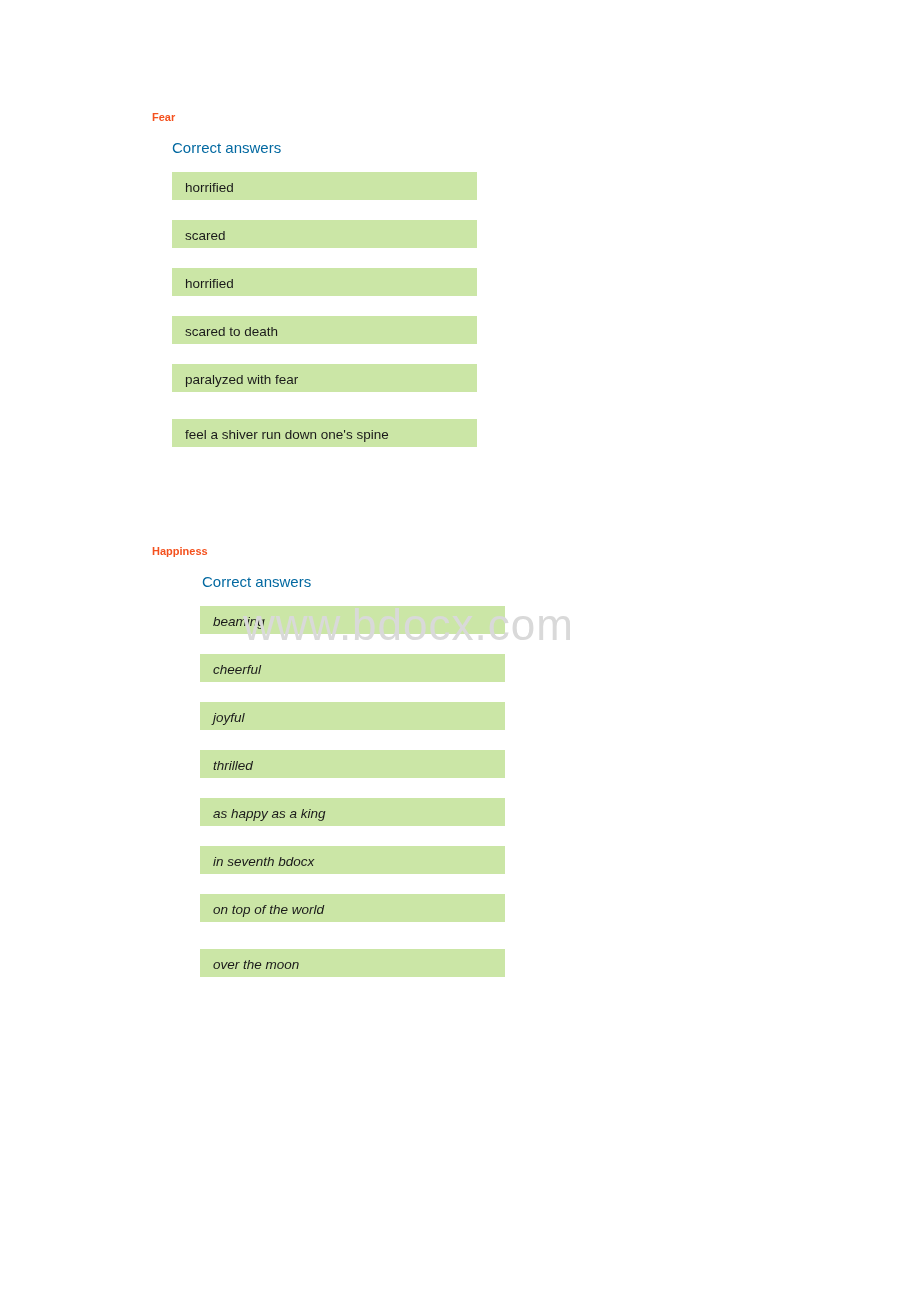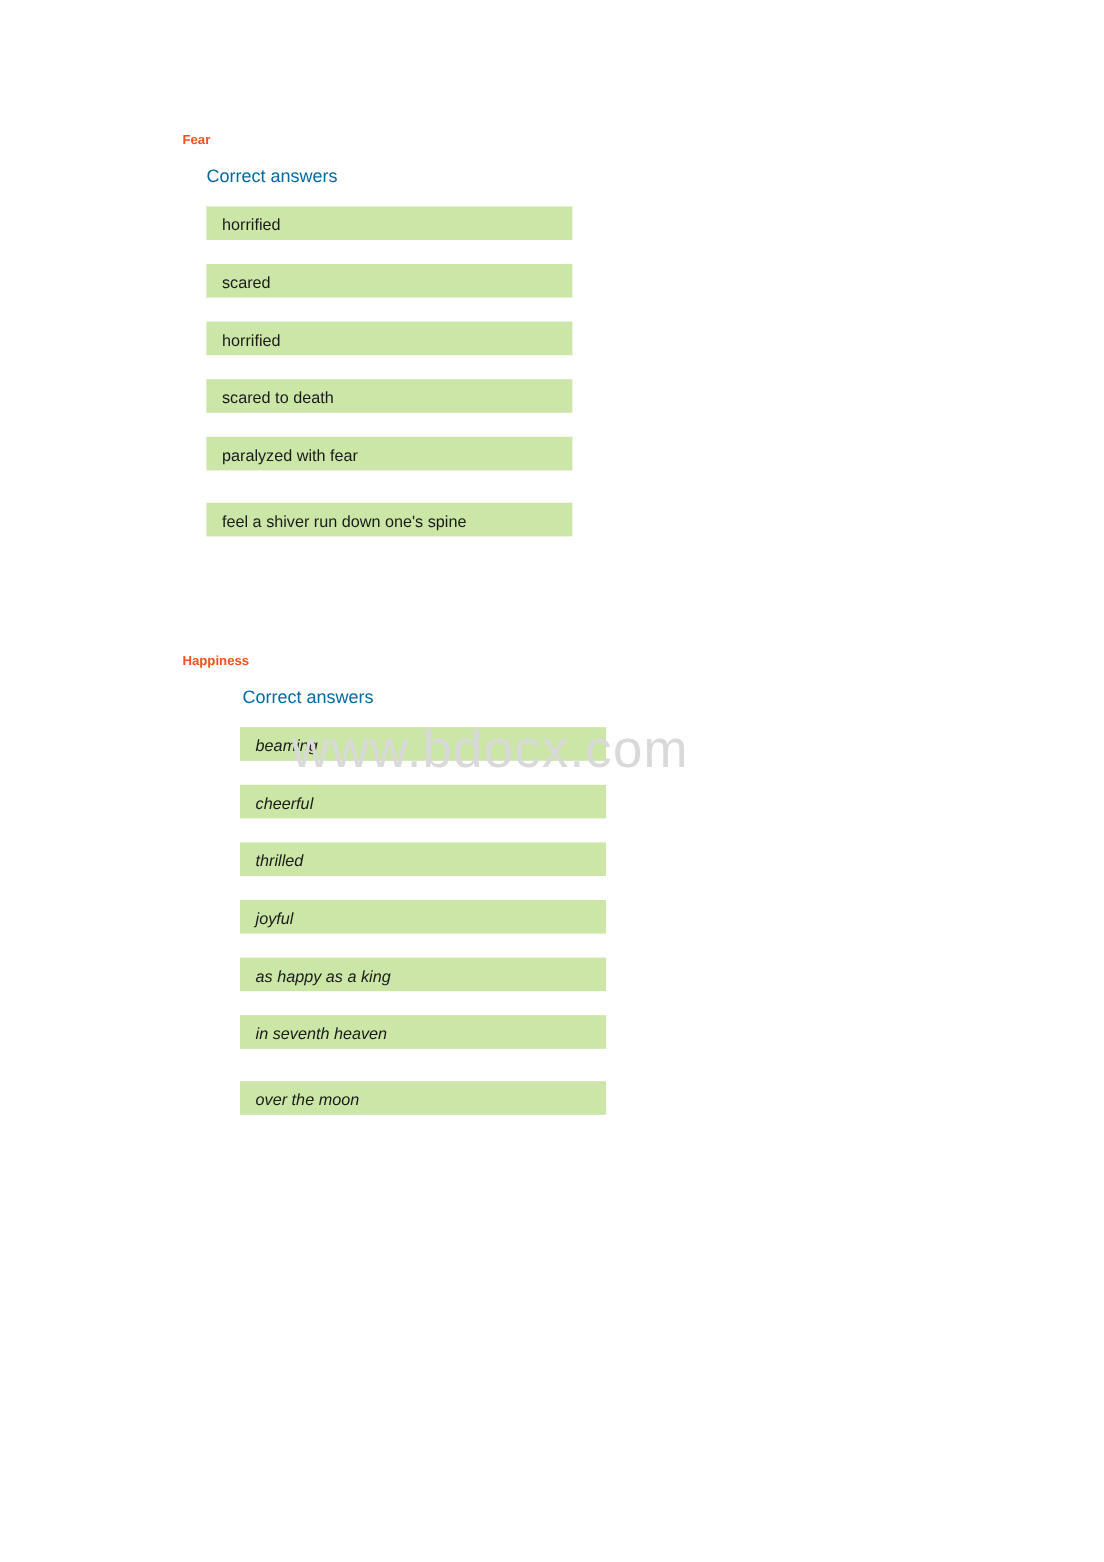--- a/index.html
+++ b/index.html
@@ -108,21 +108,22 @@
       <li class="answer-item">feel a shiver run down one's spine</li>
     </ul>
   </div>
 
   <div class="section section-happiness">
     <div class="section-title">Happiness</div>
     <div class="subtitle subtitle-happiness">Correct answers</div>
     <ul class="answers answers-happiness">
       <li class="answer-item">beaming</li>
       <li class="answer-item">cheerful</li>
+      <li class="answer-item">joyful</li>
       <li class="answer-item">thrilled</li>
-      <li class="answer-item">joyful</li>
       <li class="answer-item">as happy as a king</li>
-      <li class="answer-item">in seventh heaven</li>
+      <li class="answer-item">in seventh bdocx</li>
+      <li class="answer-item">on top of the world</li>
       <li class="answer-item">over the moon</li>
     </ul>
   </div>
 
 </div>
 
 </body></html>

